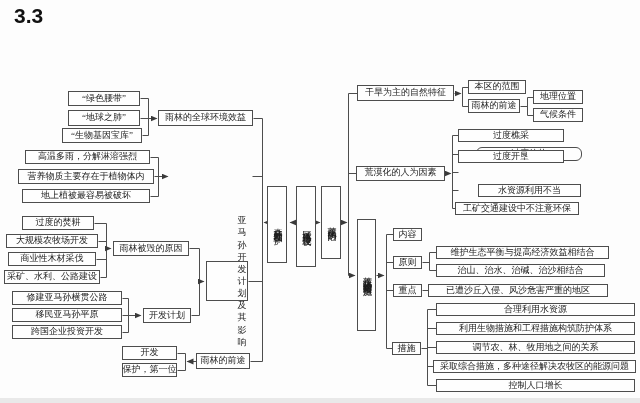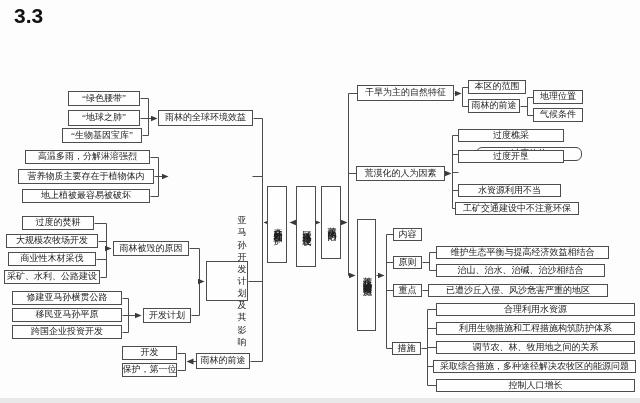--- a/index.html
+++ b/index.html
@@ -120,25 +120,25 @@
   <div class="box vbox" style="left:267px;top:186px;width:20px;height:77px;">森林的开发和保护</div>
   <div class="box vbox" style="left:296px;top:186px;width:20px;height:81px;">区域生态环境建设</div>
   <div class="box vbox" style="left:321px;top:186px;width:20px;height:73px;">荒漠化的防治</div>
 
   <div class="box" style="left:357px;top:85px;width:97px;height:16px;">干旱为主的自然特征</div>
   <div class="box" style="left:468px;top:80px;width:58px;height:14px;">本区的范围</div>
   <div class="box" style="left:468px;top:99px;width:52px;height:14px;">雨林的前途</div>
   <div class="box" style="left:533px;top:90px;width:50px;height:14px;">地理位置</div>
   <div class="box" style="left:533px;top:108px;width:50px;height:14px;">气候条件</div>
 
-  <div class="box" style="left:356px;top:166px;width:89px;height:15px;">荒漠化的人为因素</div>
+  <div class="box" style="left:356px;top:166px;width:89px;height:15px;font-family:Liberation Mono, monospace;">荒漠化的人为因素</div>
   <div class="box" style="left:458px;top:129px;width:106px;height:13px;">过度樵采</div>
   <div class="box" style="left:476px;top:147px;width:106px;height:14px;border-radius:6px;">过度放牧</div>
   <div class="box" style="left:458px;top:150px;width:106px;height:13px;">过度开垦</div>
-  <div class="box" style="left:458px;top:184px;width:103px;height:13px;">水资源利用不当</div>
+  <div class="box" style="left:478px;top:184px;width:103px;height:13px;">水资源利用不当</div>
   <div class="box" style="left:455px;top:202px;width:124px;height:13px;">工矿交通建设中不注意环保</div>
 
   <div class="box vbox" style="left:357px;top:219px;width:19px;height:112px;">荒漠化防治的对策和措施</div>
   <div class="box" style="left:393px;top:228px;width:29px;height:13px;">内容</div>
   <div class="box" style="left:393px;top:256px;width:29px;height:13px;">原则</div>
   <div class="box" style="left:393px;top:284px;width:29px;height:13px;">重点</div>
   <div class="box" style="left:392px;top:342px;width:29px;height:13px;">措施</div>
 
   <div class="box" style="left:436px;top:246px;width:173px;height:13px;">维护生态平衡与提高经济效益相结合</div>
   <div class="box" style="left:436px;top:264px;width:169px;height:13px;">治山、治水、治碱、治沙相结合</div>

